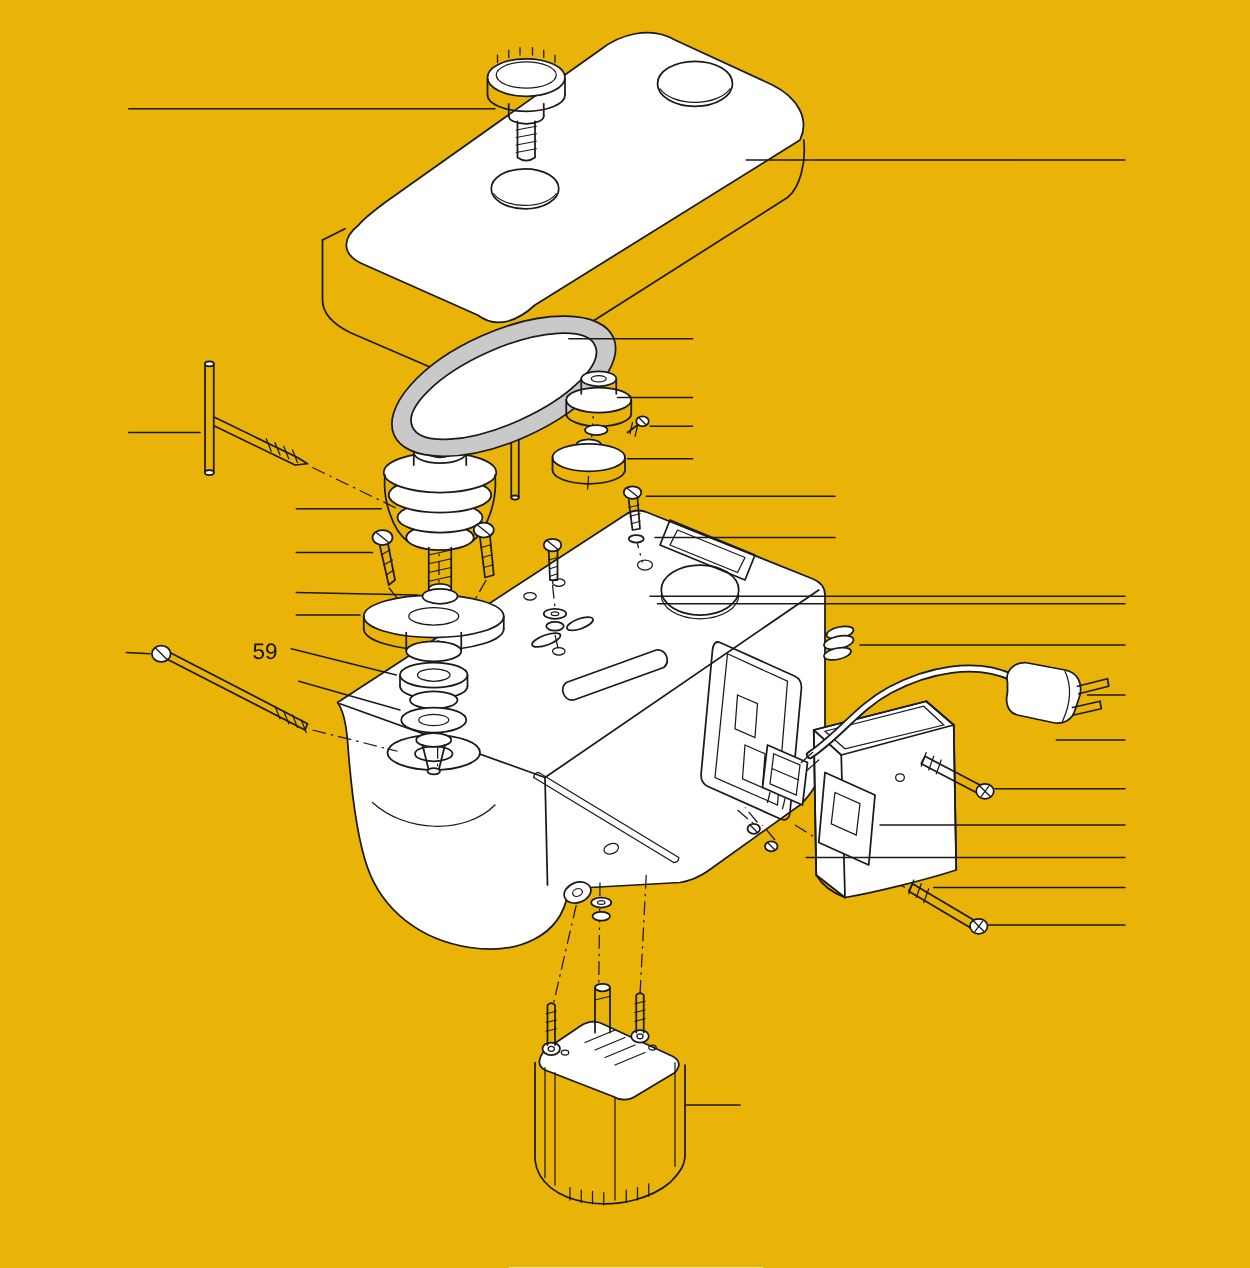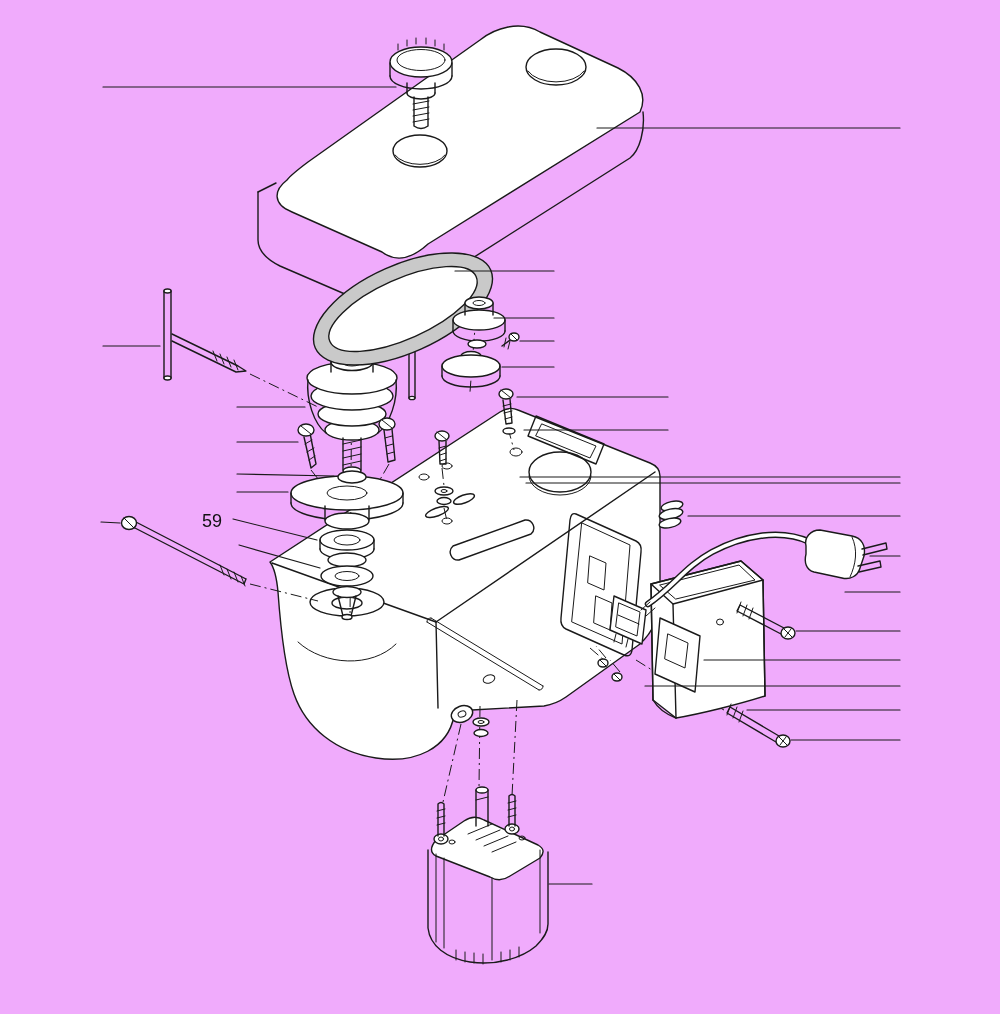--- a/index.html
+++ b/index.html
@@ -1,17 +1,17 @@
 <!DOCTYPE html>
 <html><head>
 <meta charset="utf-8">
 <style>
   html,body { margin:0; padding:0; background:#ffffff; }
   .stage {
-    position:relative; width:1000px; height:1014px; background:#f0abfc;
+    position:relative; width:1000px; height:1014px; background:#eab308;
     overflow:hidden; font-family:"Liberation Sans", sans-serif;
   }
   svg { position:absolute; inset:0; }
   .ln  { fill:none; stroke:#1a1a1a; stroke-width:1.4; stroke-linecap:round; stroke-linejoin:round; }
   .th  { fill:none; stroke:#1a1a1a; stroke-width:1;   stroke-linecap:round; }
   .wf  { fill:#ffffff; stroke:#1a1a1a; stroke-width:1.4; stroke-linejoin:round; }
   .dd  { fill:none; stroke:#1a1a1a; stroke-width:1; stroke-dasharray:11 4 2 4; }
   .ldr { fill:none; stroke:#1a1a1a; stroke-width:1.2; stroke-linecap:round; }
   .cordA { fill:none; stroke:#1a1a1a; stroke-width:6.5; stroke-linecap:round; }
   .cordB { fill:none; stroke:#ffffff; stroke-width:3.6; stroke-linecap:round; }

